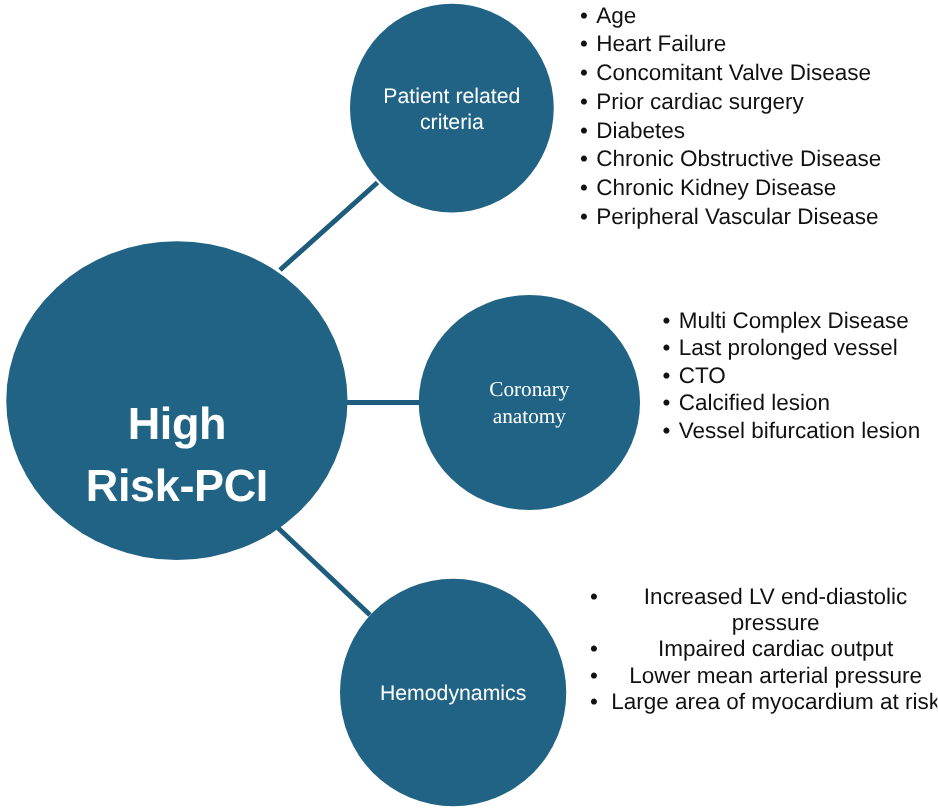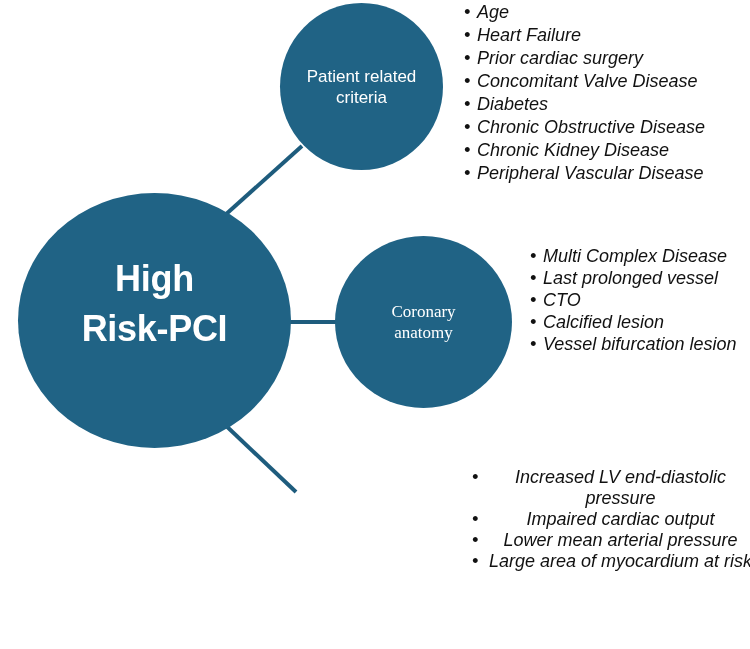--- a/index.html
+++ b/index.html
@@ -32,26 +32,27 @@
     border-radius: 50%;
     background: var(--node-fill, #206385);
     display: flex;
     align-items: center;
     justify-content: center;
     text-align: center;
     z-index: 2;
     color: var(--label-text, #ffffff);
   }
   .node-main {
-    left: 18px;
+    left: 5px;
     top: 193px;
     width: 273px;
     height: 255px;
     padding-bottom: 34px;
     box-sizing: border-box;
+    align-items: flex-end;
   }
   .node-main .node-text {
     font-size: 36px;
     font-weight: bold;
     line-height: 50px;
     white-space: pre-line;
     letter-spacing: -0.3px;
   }
   .node-patient {
     left: 280px;
@@ -83,21 +84,20 @@
     padding: 0;
     list-style: none;
     color: var(--list-text, #111111);
     font-size: 18px;
     z-index: 3;
   }
   .bullet-list li {
     position: relative;
     padding-left: 13px;
     white-space: pre-line;
-    font-style: italic;
   }
   .bullet-list li::before {
     content: "\2022";
     position: absolute;
     left: 0;
     top: 0;
   }
   .list-patient {
     left: 464px;
     top: 1px;
@@ -137,26 +137,29 @@
   <div class="node node-patient">
     <div class="node-label">Patient related
 criteria</div>
   </div>
 
   <div class="node node-coronary">
     <div class="node-label">Coronary
 anatomy</div>
   </div>
 
+  <div class="node node-hemo">
+    <div class="node-label">Hemodynamics</div>
+  </div>
 
   <ul class="bullet-list list-patient">
       <li>Age</li>
       <li>Heart Failure</li>
+      <li>Concomitant Valve Disease</li>
       <li>Prior cardiac surgery</li>
-      <li>Concomitant Valve Disease</li>
       <li>Diabetes</li>
       <li>Chronic Obstructive Disease</li>
       <li>Chronic Kidney Disease</li>
       <li>Peripheral Vascular Disease</li>
     </ul>
 
   <ul class="bullet-list list-coronary">
       <li>Multi Complex Disease</li>
       <li>Last prolonged vessel</li>
       <li>CTO</li>

